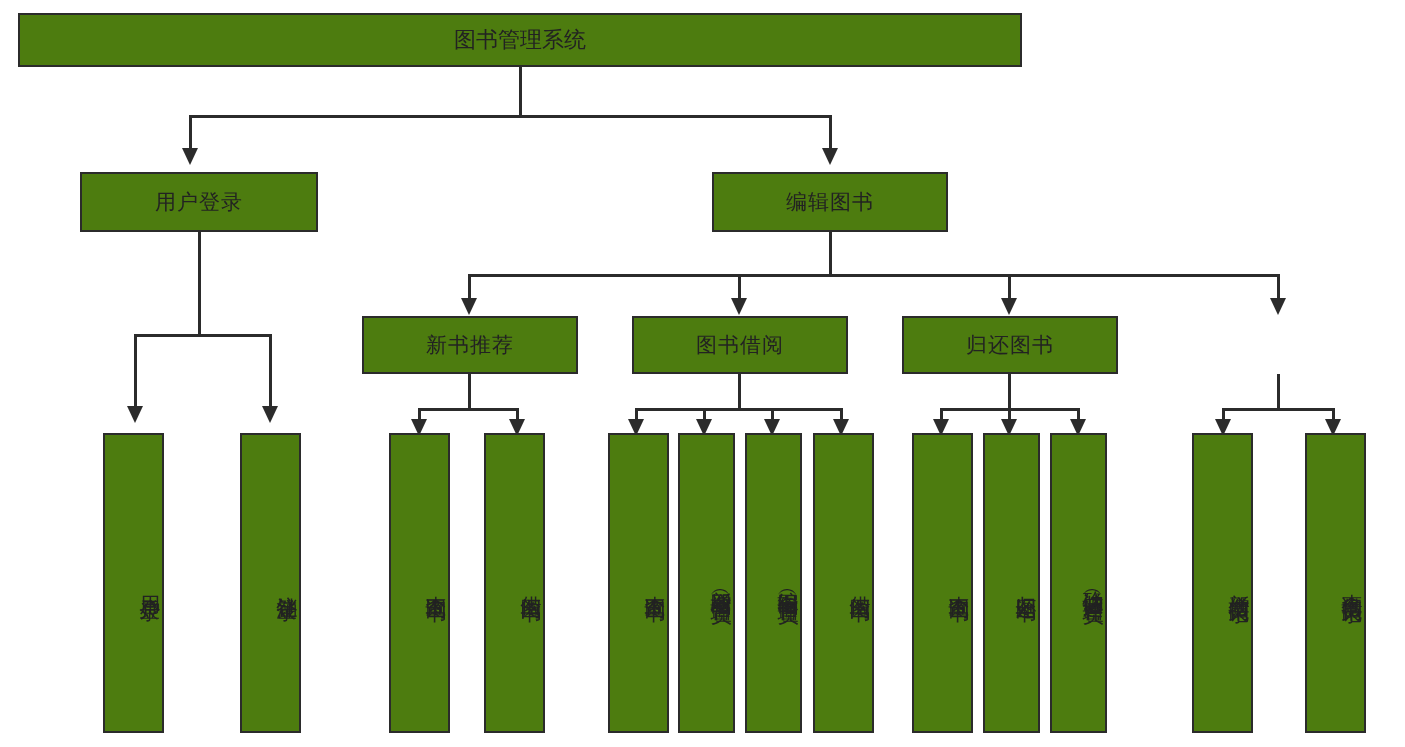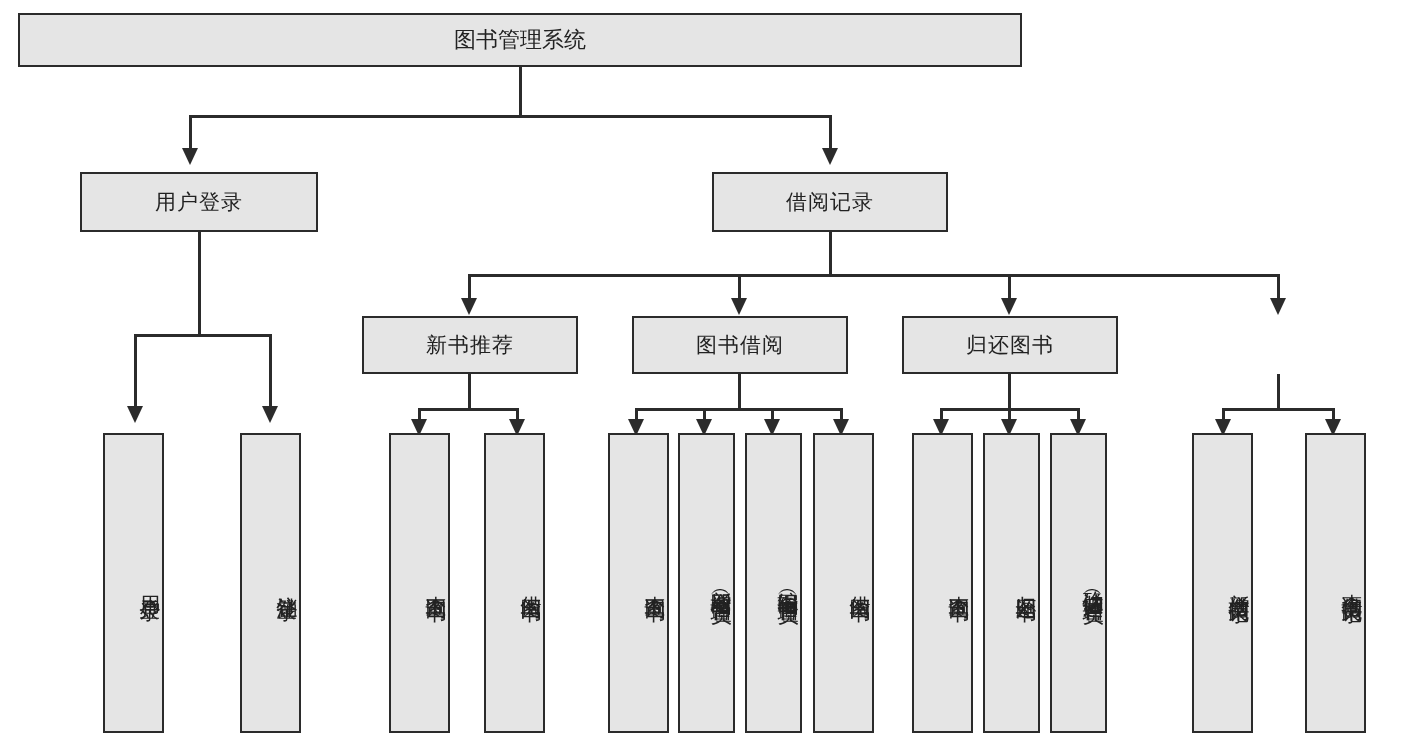--- a/index.html
+++ b/index.html
@@ -16,21 +16,21 @@
     width: 1405px;
     height: 747px;
     background: #ffffff;
     overflow: hidden;
   }
   
   .node {
     position: absolute;
     box-sizing: border-box;
     border: 2px solid #2b2b2b;
-    background: #e5e5e5;
+    background: #4d7c0f;
     color: #222222;
     display: flex;
     align-items: center;
     justify-content: center;
     text-align: center;
     line-height: 1.18;
   }
   .node.h {          
     font-size: 21px;
     letter-spacing: 1px;
@@ -94,21 +94,21 @@
 
   <div class="line vline" style="left:189px; top:115px; width:3px; height:35px;"></div>
   <div class="arrow" style="left:182px; top:148px;"></div>
   <div class="line vline" style="left:829px; top:115px; width:3px; height:35px;"></div>
   <div class="arrow" style="left:822px; top:148px;"></div>
 
   <div class="node h" style="left:80px; top:172px; width:238px; height:60px;">
     <span>用户登录</span>
   </div>
   <div class="node h" style="left:712px; top:172px; width:236px; height:60px;">
-    <span>借阅记录</span>
+    <span>编辑图书</span>
   </div>
 
   <div class="line vline" style="left:198px; top:232px; width:3px; height:104px;"></div>
   <div class="line hline" style="left:134px; top:334px; width:138px; height:3px;"></div>
   <div class="line vline" style="left:134px; top:334px; width:3px; height:74px;"></div>
   <div class="arrow" style="left:127px; top:406px;"></div>
   <div class="line vline" style="left:269px; top:334px; width:3px; height:74px;"></div>
   <div class="arrow" style="left:262px; top:406px;"></div>
 
   <div class="line vline" style="left:829px; top:232px; width:3px; height:44px;"></div>

